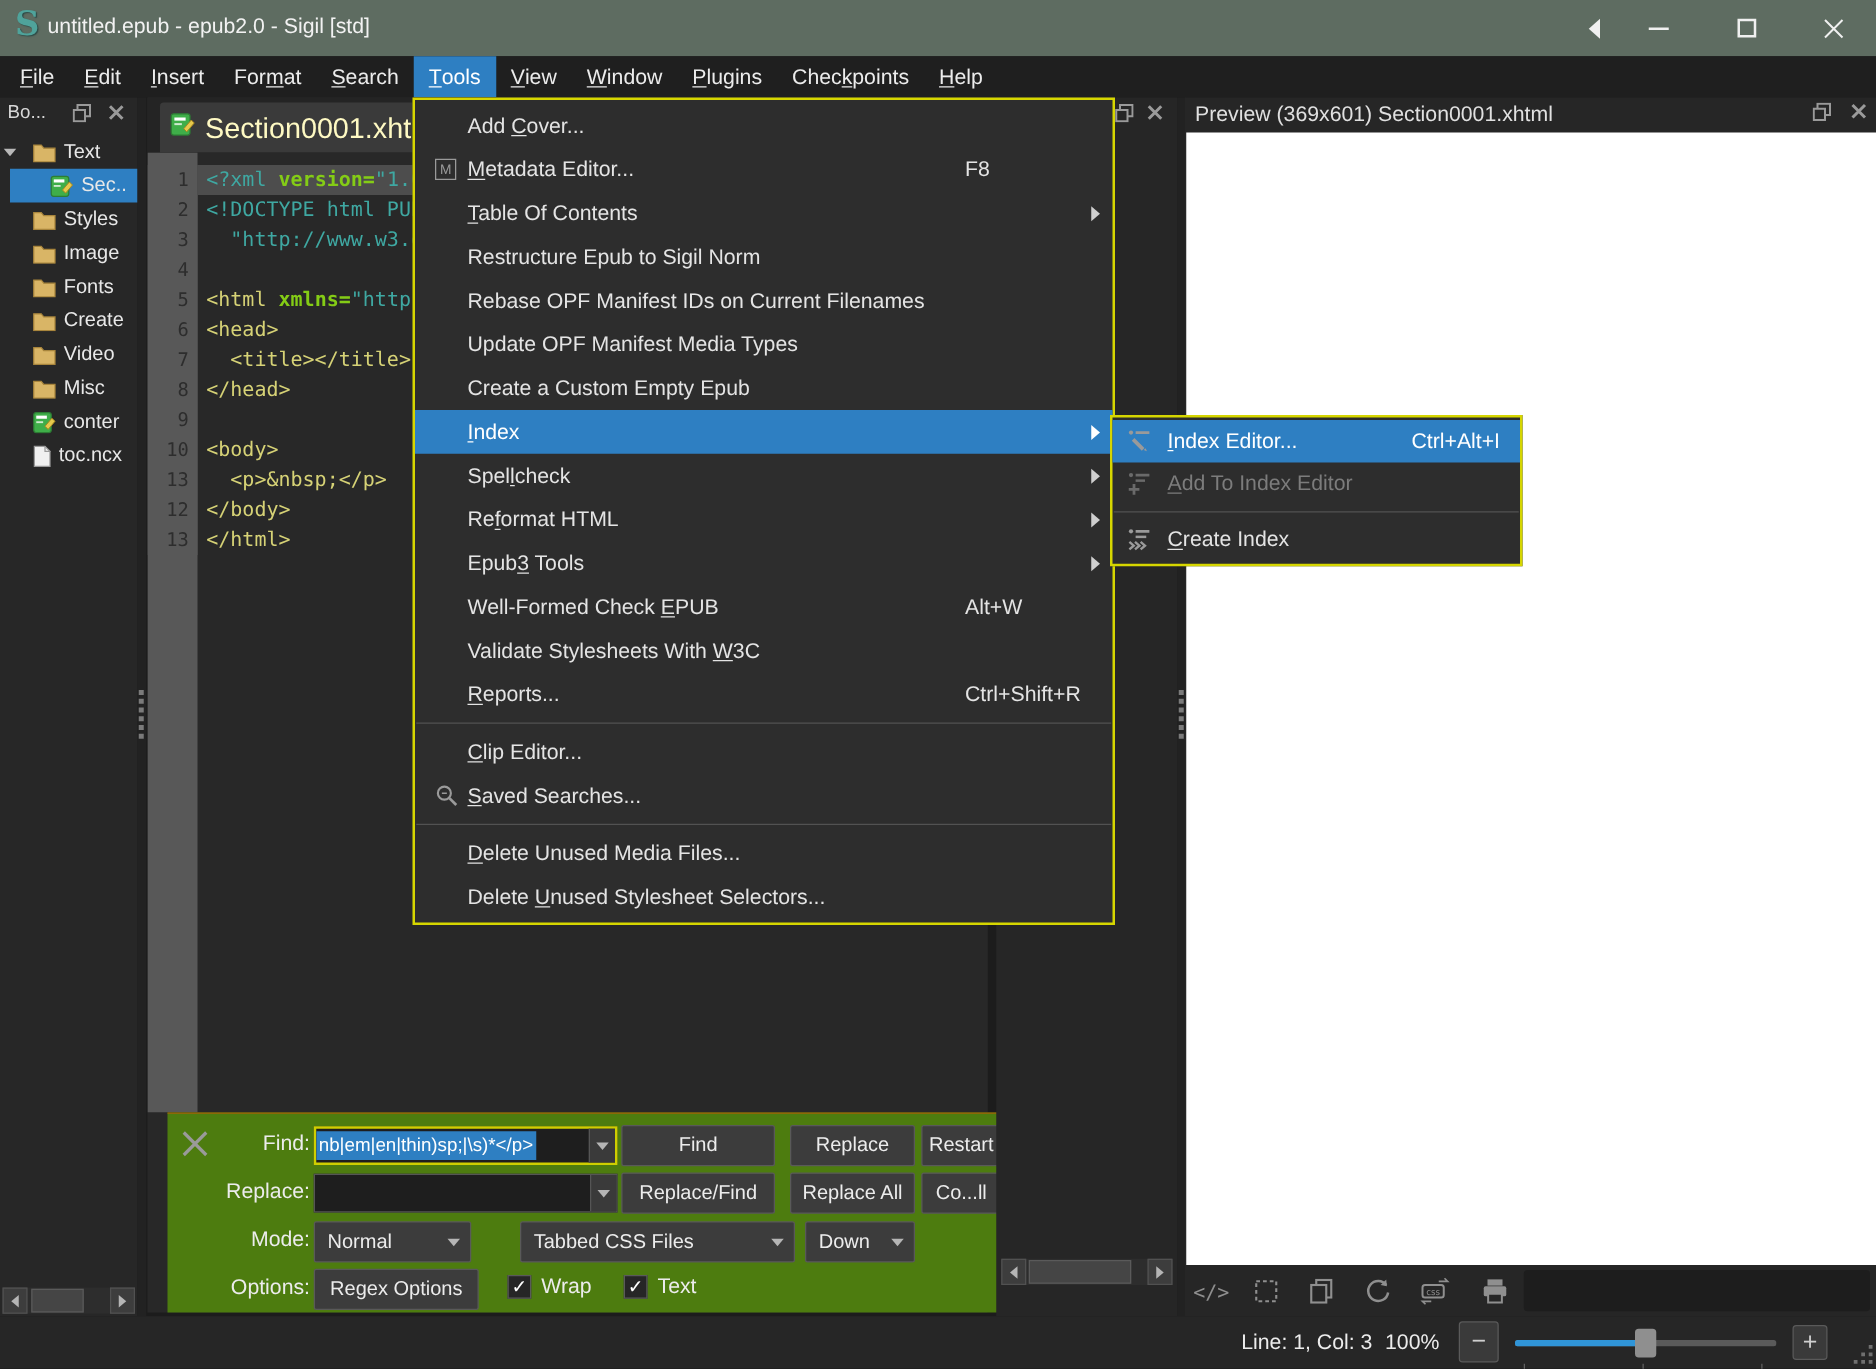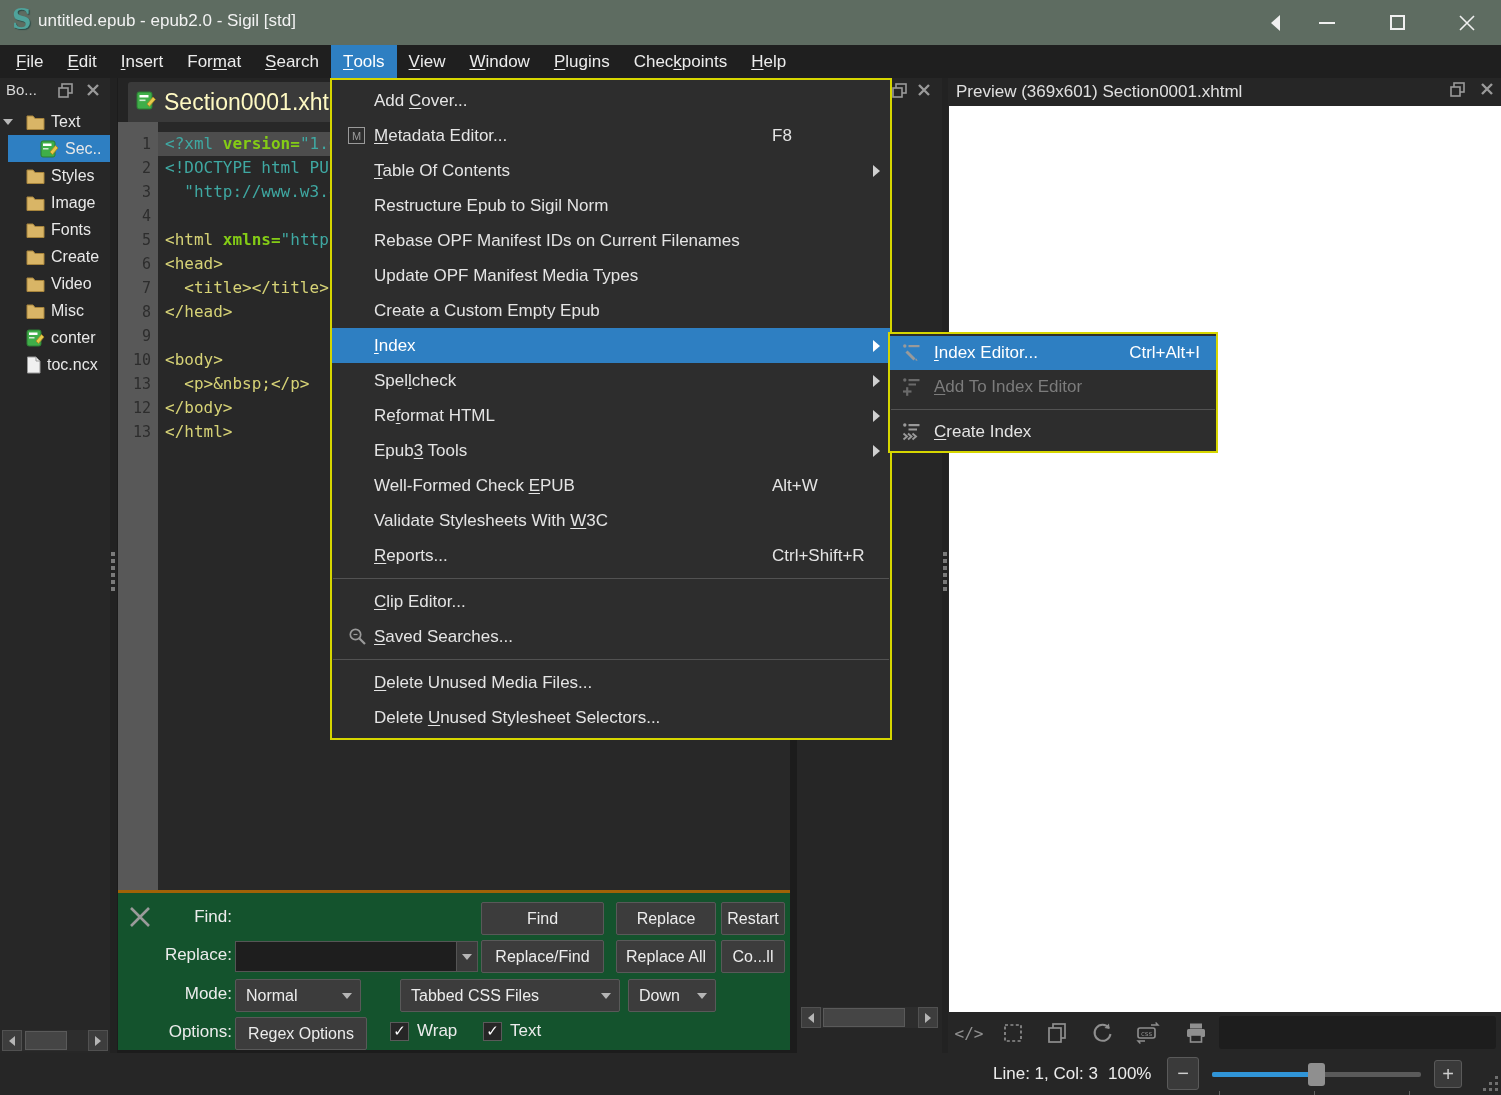--- a/index.html
+++ b/index.html
@@ -58,21 +58,21 @@
   .codearea { position:absolute; left:0; top:44px; right:0; bottom:160px; background:#282828; overflow:hidden; }
   .gutter-bg { position:absolute; left:0; top:0; bottom:0; width:40px; background:#585858; }
   .codelines { position:absolute; left:0; top:10px; right:0; }
   .cl { display:flex; height:24px; line-height:24px; font-family:"DejaVu Sans Mono", monospace; font-size:16px; }
   .cl .ln { width:40px; background:#585858; color:#2d2d2d; text-align:right; padding-right:7px; font-size:15px; flex:0 0 auto; }
   .cl .ct { flex:1; padding-left:7px; white-space:pre; color:#c4c4c4; }
   .cl.current .ct { background:#4d4d4d; }
   .sg-teal { color:var(--code-teal); } .sg-tag { color:var(--code-tag); } .sg-plain { color:#84cc16;font-weight:bold; }
 
   
-  .findpanel { position:absolute; left:0; bottom:0; width:100%; height:160px; background:#14532d; border-top:3px solid #a16207; }
+  .findpanel { position:absolute; left:16px; bottom:0; width:100%; height:160px; background:#4d7c0f; border-top:1px solid #a16207; }
   .fp-close { position:absolute; left:10px; top:12px; width:24px; height:24px; color:#9a9a9a; }
   .fp-row { position:absolute; left:0; width:100%; height:34px; }
   .fp-label { position:absolute; left:30px; width:84px; text-align:right; top:5px; font-size:17px; color:#ececec; }
   .combo { position:absolute; left:117px; top:1px; width:243px; height:31px; background:#1e1e1e;
            border:1px solid #555; display:flex; }
   .combo.focused { border:2px solid #cfcf00; }
   .combo-text { flex:1; display:flex; align-items:center; overflow:hidden; font-size:15px; }
   .sel-text { background:var(--accent-blue); color:#fff; padding:3px 2px; white-space:nowrap; }
   .combo-arrow { width:21px; background:#3a3a3a; border-left:1px solid #555; display:flex; align-items:center; justify-content:center; }
   .dd-tri { width:0;height:0;border-left:5px solid transparent;border-right:5px solid transparent;border-top:6px solid #b5b5b5; }
@@ -382,20 +382,28 @@
     </div>
 
     <div class="findpanel">
       <span class="fp-close">
         <svg width="24" height="24" viewBox="0 0 24 24">
             <path d="M3 3 L21 21 M21 3 L3 21" stroke="#9a9a9a" stroke-width="2.6"></path>
           </svg>
       </span>
       <div class="fp-row" style="top:9px;">
         <span class="fp-label">Find:</span>
+        <span class="combo focused">
+          <span class="combo-text">
+              <span class="sel-text">nb|em|en|thin)sp;|\s)*&lt;/p&gt;</span>
+            </span>
+          <span class="combo-arrow">
+              <i class="dd-tri"></i>
+            </span>
+        </span>
         <span class="btn" style="left:363px; width:123px;">Find</span>
         <span class="btn" style="left:498px; width:100px;">Replace</span>
         <span class="btn" style="left:603px; width:64px;">Restart</span>
       </div>
       <div class="fp-row" style="top:47px;">
         <span class="fp-label">Replace:</span>
         <span class="combo">
           <span class="combo-text"></span>
           <span class="combo-arrow">
               <i class="dd-tri"></i>

